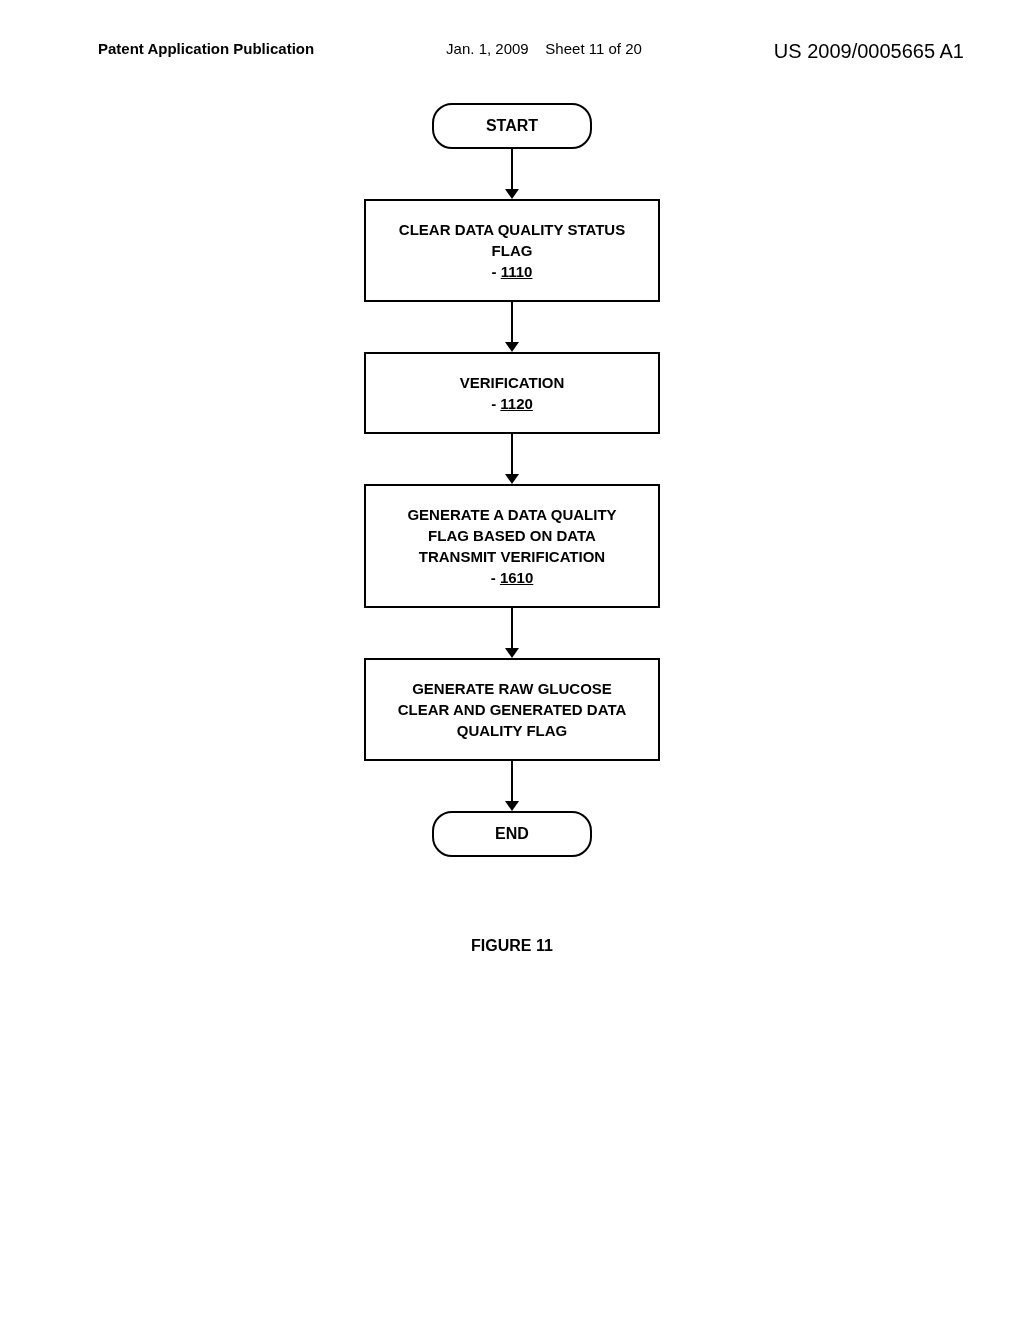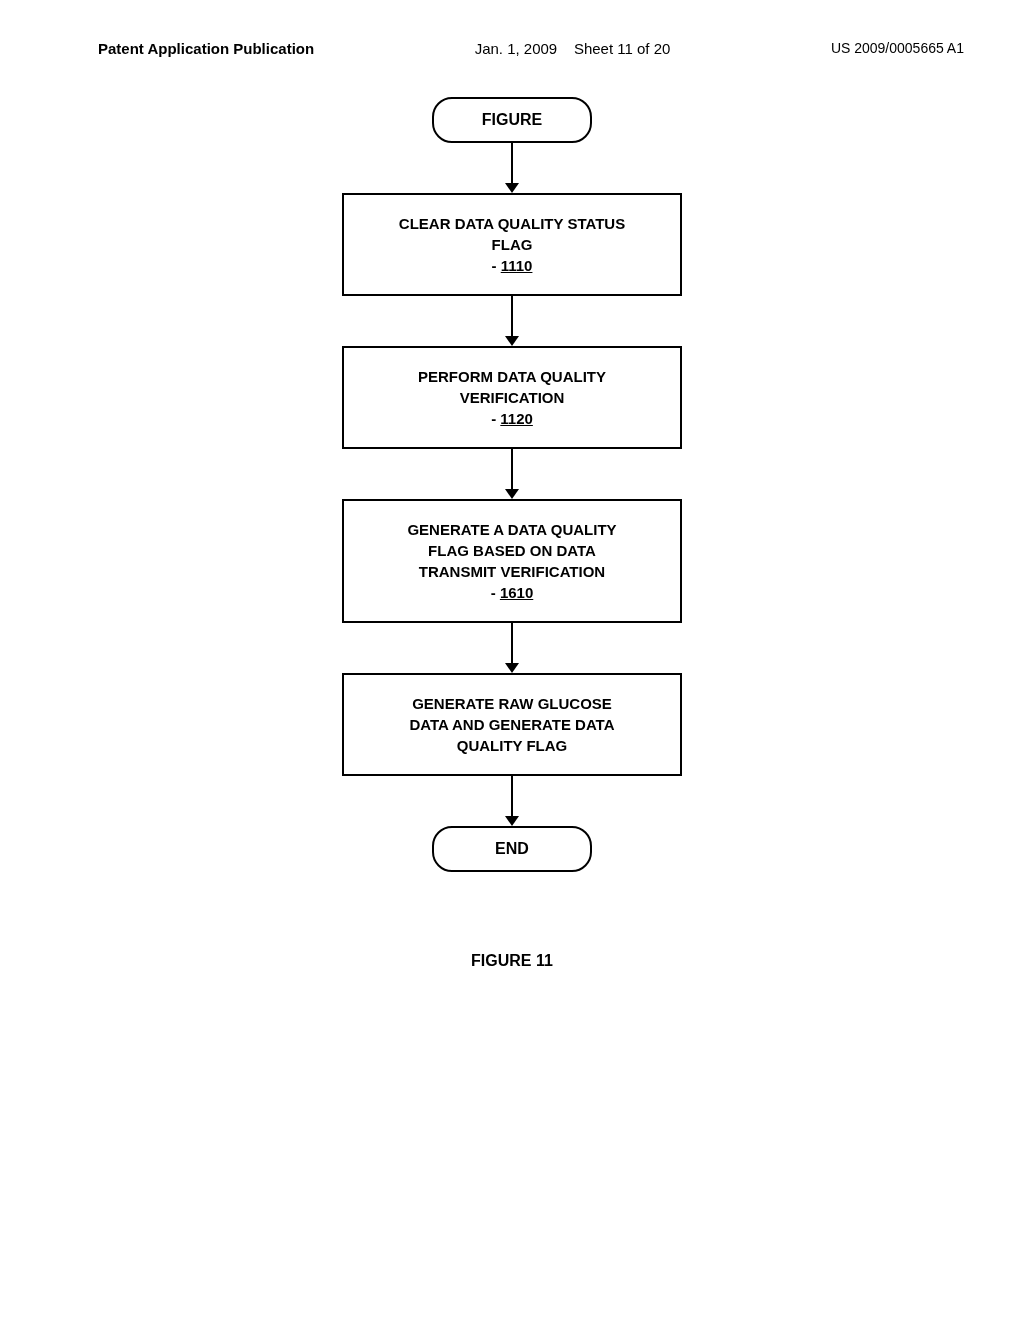--- a/index.html
+++ b/index.html
@@ -31,21 +31,21 @@
       font-family: Arial, sans-serif;
     }
 
     .header-center {
       font-size: 15px;
       font-family: Arial, sans-serif;
       text-align: center;
     }
 
     .header-right {
-      font-size: 14px;
+      font-size: 20px;
       font-family: Arial, sans-serif;
     }
 
     .diagram-container {
       display: flex;
       flex-direction: column;
       align-items: center;
       padding-top: 20px;
     }
 
@@ -71,21 +71,21 @@
 
     
     .box-rect {
       border: 2px solid #000;
       border-radius: 0;
       padding: 18px 30px;
       text-align: center;
       font-weight: bold;
       font-size: 15px;
       font-family: Arial, sans-serif;
-      width: 340px;
+      width: 296px;
       background: #fff;
       line-height: 1.4;
     }
 
     .box-rect .step-label {
       text-decoration: underline;
     }
 
     
     .arrow {
@@ -127,41 +127,40 @@
     <span>Jan. 1, 2009</span>&nbsp;&nbsp;&nbsp;
     <span>Sheet 11 of 20</span>
   </div>
   <div class="header-right">US 2009/0005665 A1</div>
 </div>
 
 <div class="diagram-container">
   <div class="flowchart">
 
     <div class="box-rounded">
-      <span>FIGURE</span>
+      <span>START</span>
     </div>
 
     <div class="arrow">
       <div class="arrow-line"></div>
       <div class="arrow-head"></div>
     </div>
 
     <div class="box-rect">
       <div>CLEAR DATA QUALITY STATUS</div>
       <div>FLAG</div>
       <div>- <span class="step-label">1110</span></div>
     </div>
 
     <div class="arrow">
       <div class="arrow-line"></div>
       <div class="arrow-head"></div>
     </div>
 
     <div class="box-rect">
-      <div>PERFORM DATA QUALITY</div>
       <div>VERIFICATION</div>
       <div>- <span class="step-label">1120</span></div>
     </div>
 
     <div class="arrow">
       <div class="arrow-line"></div>
       <div class="arrow-head"></div>
     </div>
 
     <div class="box-rect">
@@ -171,21 +170,21 @@
       <div>- <span class="step-label">1610</span></div>
     </div>
 
     <div class="arrow">
       <div class="arrow-line"></div>
       <div class="arrow-head"></div>
     </div>
 
     <div class="box-rect">
       <div>GENERATE RAW GLUCOSE</div>
-      <div>DATA AND GENERATE DATA</div>
+      <div>CLEAR AND GENERATED DATA</div>
       <div>QUALITY FLAG</div>
     </div>
 
     <div class="arrow">
       <div class="arrow-line"></div>
       <div class="arrow-head"></div>
     </div>
 
     <div class="box-rounded">
       <span>END</span>

